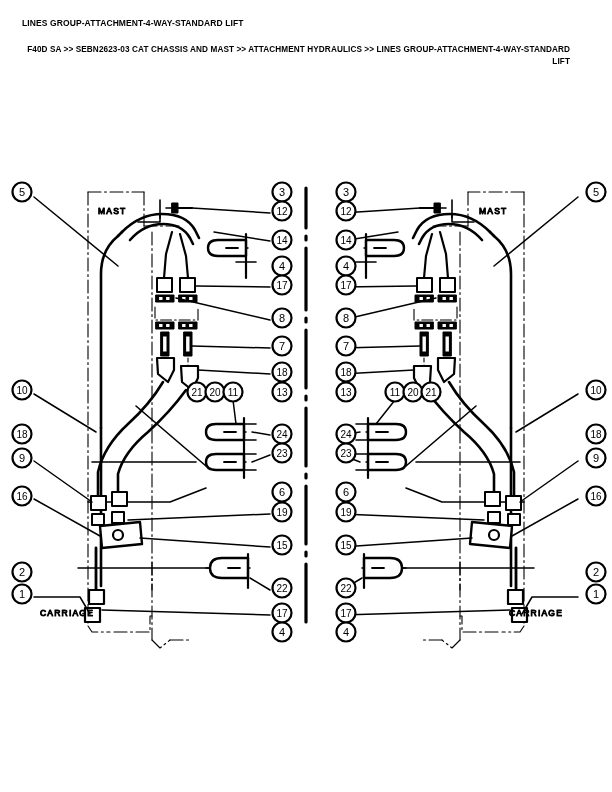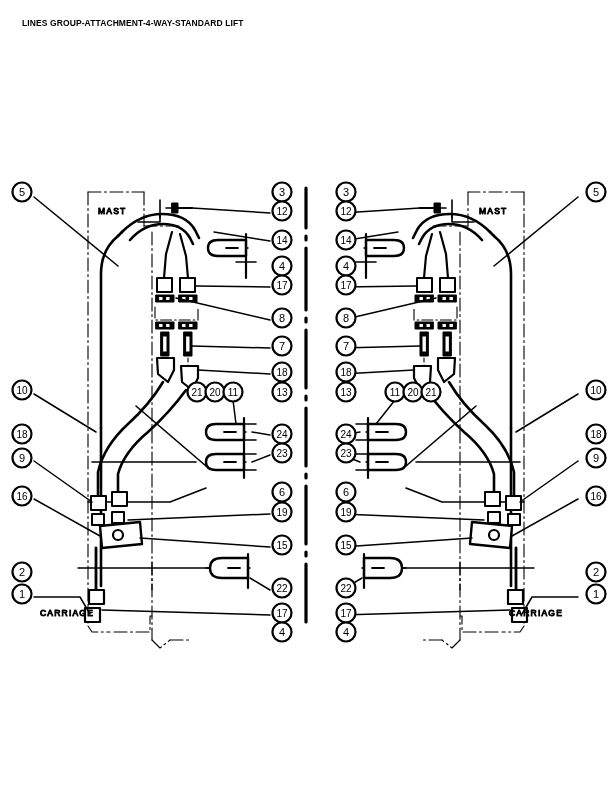--- a/index.html
+++ b/index.html
@@ -11,20 +11,21 @@
   #diagram-wrap{position:absolute;left:0;top:170px;width:612px;height:480px;}
   svg{display:block;}
   text{font-family:"Liberation Sans",sans-serif;}
 </style>
 </head>
 <body>
 
 <div id="page">
 
   <div class="hdr" id="doc-title">LINES GROUP-ATTACHMENT-4-WAY-STANDARD LIFT</div>
+  <div class="hdr" id="breadcrumb">F40D SA &gt;&gt; SEBN2623-03 CAT CHASSIS AND MAST &gt;&gt; ATTACHMENT HYDRAULICS &gt;&gt; LINES GROUP-ATTACHMENT-4-WAY-STANDARD LIFT</div>
 
   <div id="diagram-wrap">
     <svg id="dsvg" width="612" height="480" viewBox="0 0 612 480">
       <g id="static-art" fill="none" stroke="#000" stroke-linecap="round" stroke-linejoin="round">
 
         <g stroke-width="3.2">
           <path d="M306 18 L306 58"></path>
             <path d="M306 66 L306 70"></path>
           <path d="M306 78 L306 140"></path>
             <path d="M306 148 L306 152"></path>

